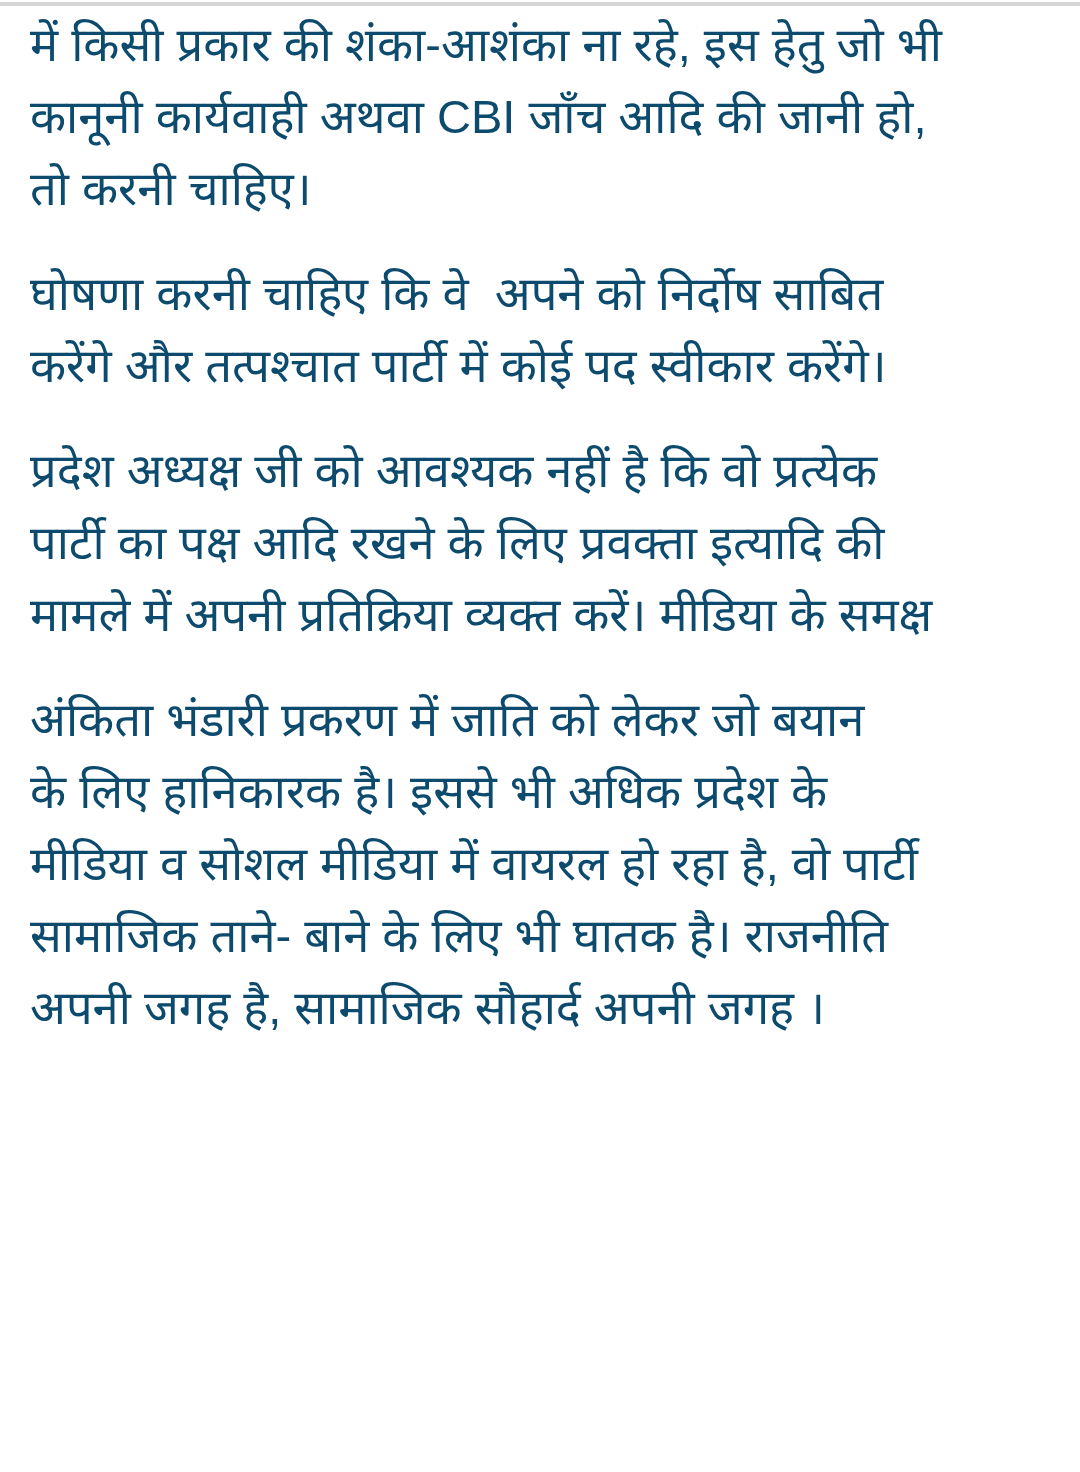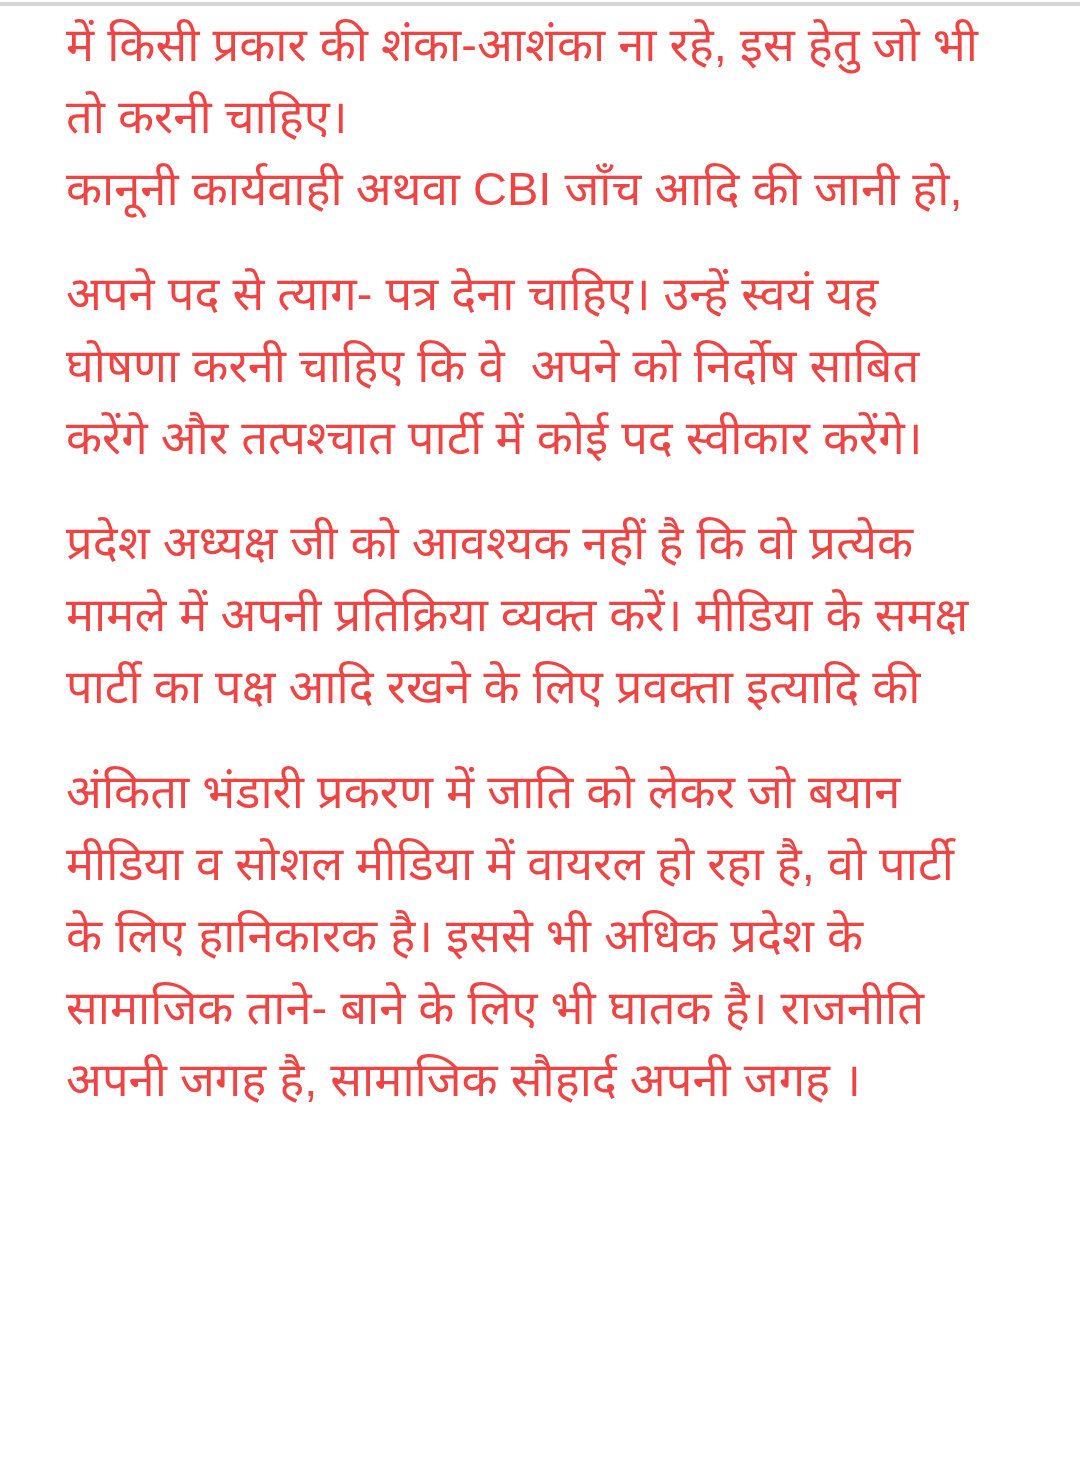--- a/index.html
+++ b/index.html
@@ -31,50 +31,48 @@
   }
   .para:last-child {
     margin-bottom: 0;
   }
   .line {
     font-size: 47px;
     line-height: 72px;
     font-weight: 400;
     letter-spacing: 0px;
     white-space: pre;
-    color: #ef4444;
-    margin-left: 36px;
+    color: #0c4a6e;
   }
 </style>
 </head>
 <body>
 
 <div class="top-divider"></div>
 
 <div class="doc">
 
   <div class="para">
     <div class="line">में किसी प्रकार की शंका-आशंका ना रहे, इस हेतु जो भी</div>
+    <div class="line">कानूनी कार्यवाही अथवा CBI जाँच आदि की जानी हो,</div>
     <div class="line">तो करनी चाहिए।</div>
-    <div class="line">कानूनी कार्यवाही अथवा CBI जाँच आदि की जानी हो,</div>
   </div>
 
   <div class="para">
-    <div class="line">अपने पद से त्याग- पत्र देना चाहिए। उन्हें स्वयं यह</div>
     <div class="line">घोषणा करनी चाहिए कि वे  अपने को निर्दोष साबित</div>
     <div class="line">करेंगे और तत्पश्चात पार्टी में कोई पद स्वीकार करेंगे।</div>
   </div>
 
   <div class="para">
     <div class="line">प्रदेश अध्यक्ष जी को आवश्यक नहीं है कि वो प्रत्येक</div>
+    <div class="line">पार्टी का पक्ष आदि रखने के लिए प्रवक्ता इत्यादि की</div>
     <div class="line">मामले में अपनी प्रतिक्रिया व्यक्त करें। मीडिया के समक्ष</div>
-    <div class="line">पार्टी का पक्ष आदि रखने के लिए प्रवक्ता इत्यादि की</div>
   </div>
 
   <div class="para">
     <div class="line">अंकिता भंडारी प्रकरण में जाति को लेकर जो बयान</div>
+    <div class="line">के लिए हानिकारक है। इससे भी अधिक प्रदेश के</div>
     <div class="line">मीडिया व सोशल मीडिया में वायरल हो रहा है, वो पार्टी</div>
-    <div class="line">के लिए हानिकारक है। इससे भी अधिक प्रदेश के</div>
     <div class="line">सामाजिक ताने- बाने के लिए भी घातक है। राजनीति</div>
     <div class="line">अपनी जगह है, सामाजिक सौहार्द अपनी जगह ।</div>
   </div>
 
 </div>
 
 </body></html>

